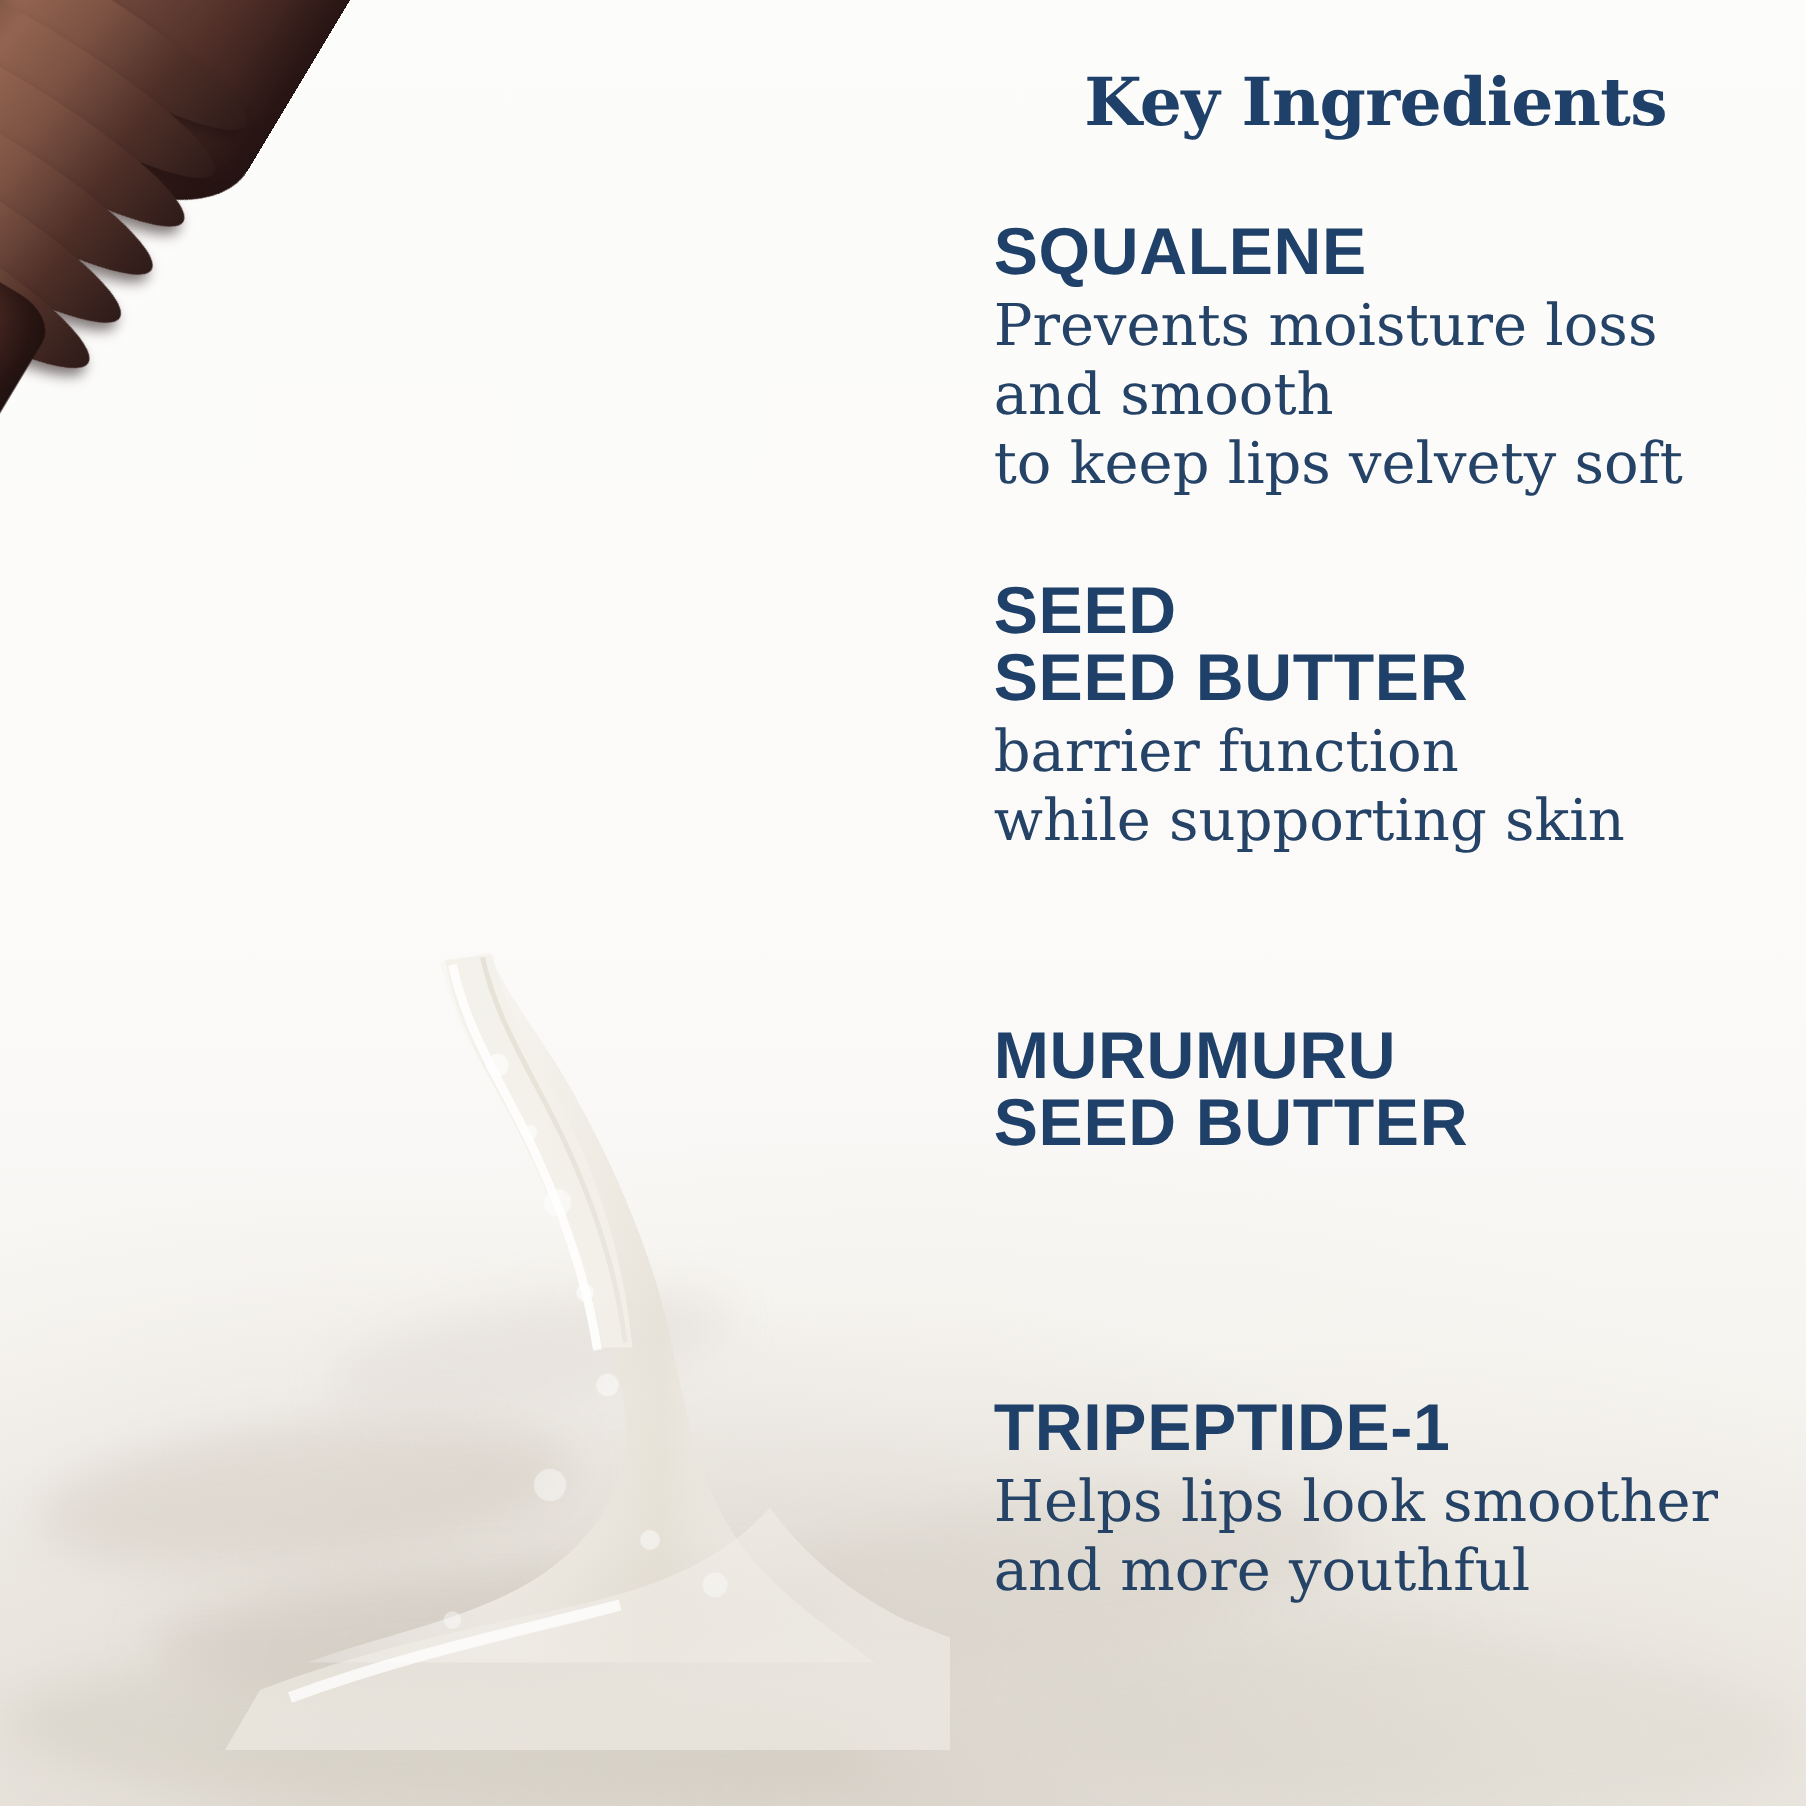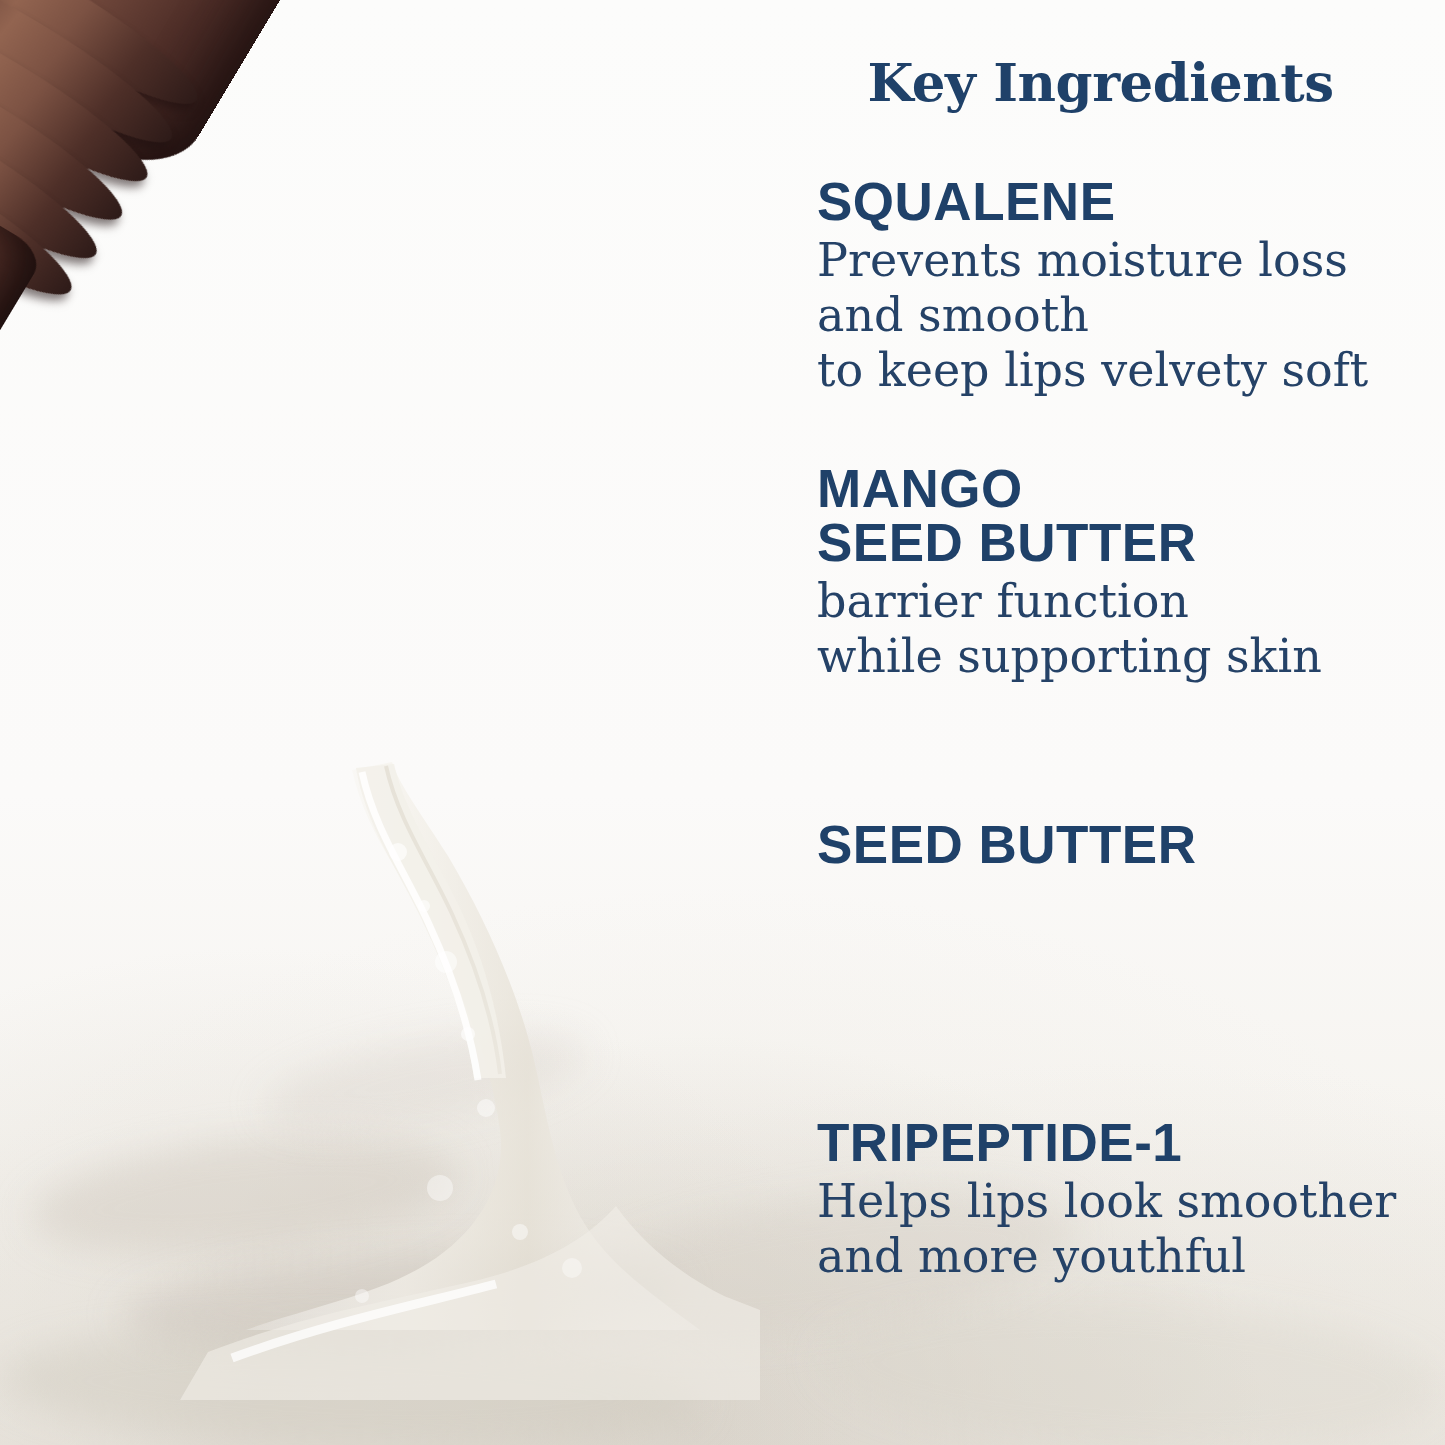--- a/index.html
+++ b/index.html
@@ -145,21 +145,21 @@
     width: 615px;
     text-align: center;
     font-family: "DejaVu Serif", "Liberation Serif", serif;
     font-weight: 700;
     font-size: 53px;
     line-height: 1;
     letter-spacing: -0.5px;
     color: #1f4169;
     white-space: nowrap;
   }
-  .block { position: absolute; left: 24px; width: 605px; }
+  .block { position: absolute; left: 2px; width: 605px; }
   .b1 { top: 175px; }
   .b2 { top: 462px; }
   .b3 { top: 818px; }
   .b4 { top: 1116px; }
 
   .ing-name {
     font-family: "Liberation Sans", sans-serif;
     font-weight: 700;
     font-size: 53px;
     line-height: 1.02;
@@ -272,31 +272,32 @@
       </div>
       <div class="ing-desc">
         <span class="ln">Prevents moisture loss</span>
         <span class="ln">and smooth</span>
         <span class="ln">to keep lips velvety soft</span>
       </div>
     </div>
 
     <div class="block b2">
       <div class="ing-name">
-        <span class="ln">MANGO</span>
+        <span class="ln">SEED</span>
         <span class="ln">SEED BUTTER</span>
       </div>
       <div class="ing-desc">
         <span class="ln">barrier function</span>
         <span class="ln">while supporting skin</span>
       </div>
     </div>
 
     <div class="block b3">
       <div class="ing-name">
+        <span class="ln">MURUMURU</span>
         <span class="ln">SEED BUTTER</span>
       </div>
     </div>
 
     <div class="block b4">
       <div class="ing-name">
         <span class="ln">TRIPEPTIDE-1</span>
       </div>
       <div class="ing-desc">
         <span class="ln">Helps lips look smoother</span>

